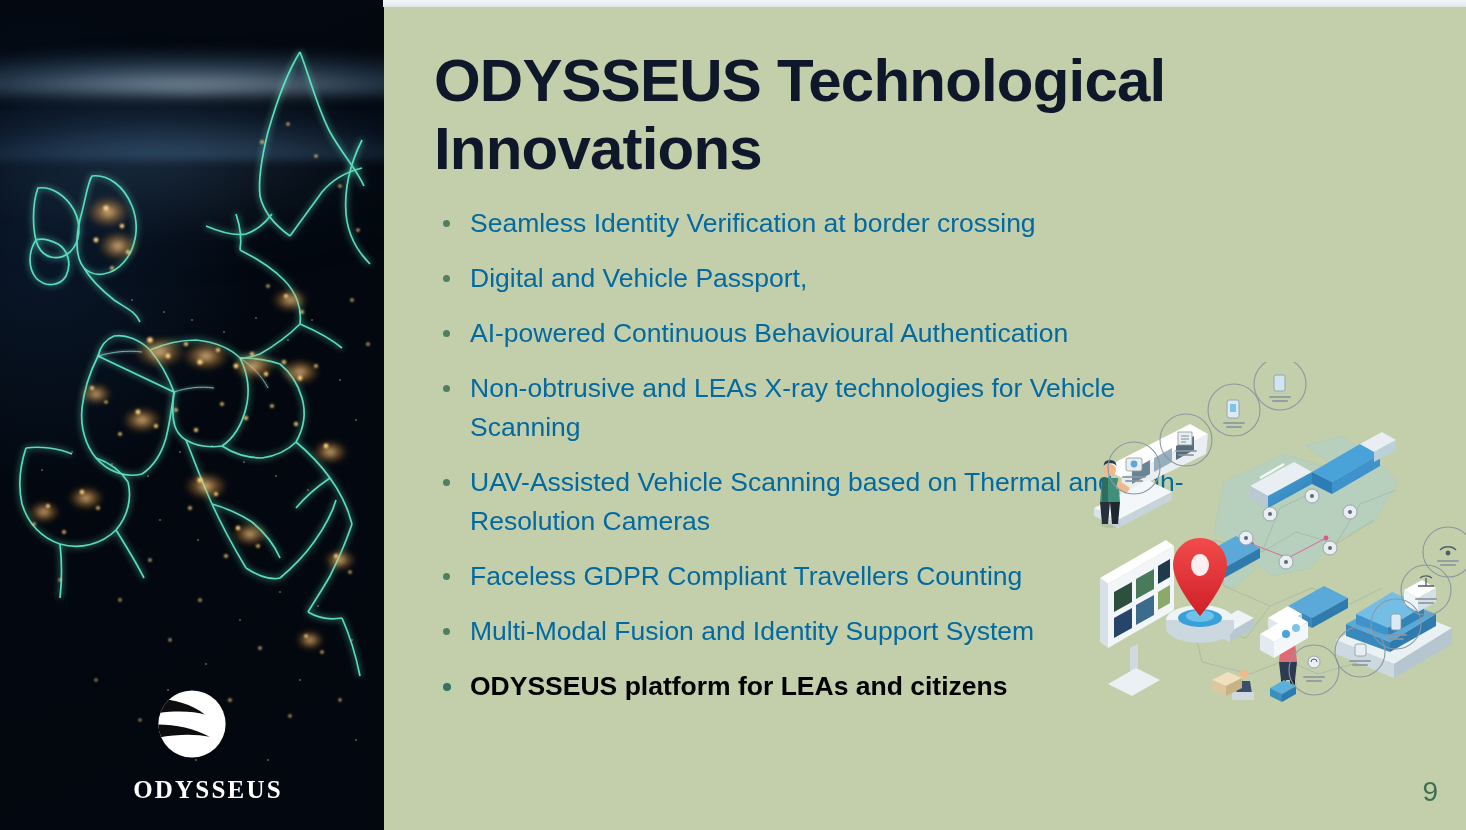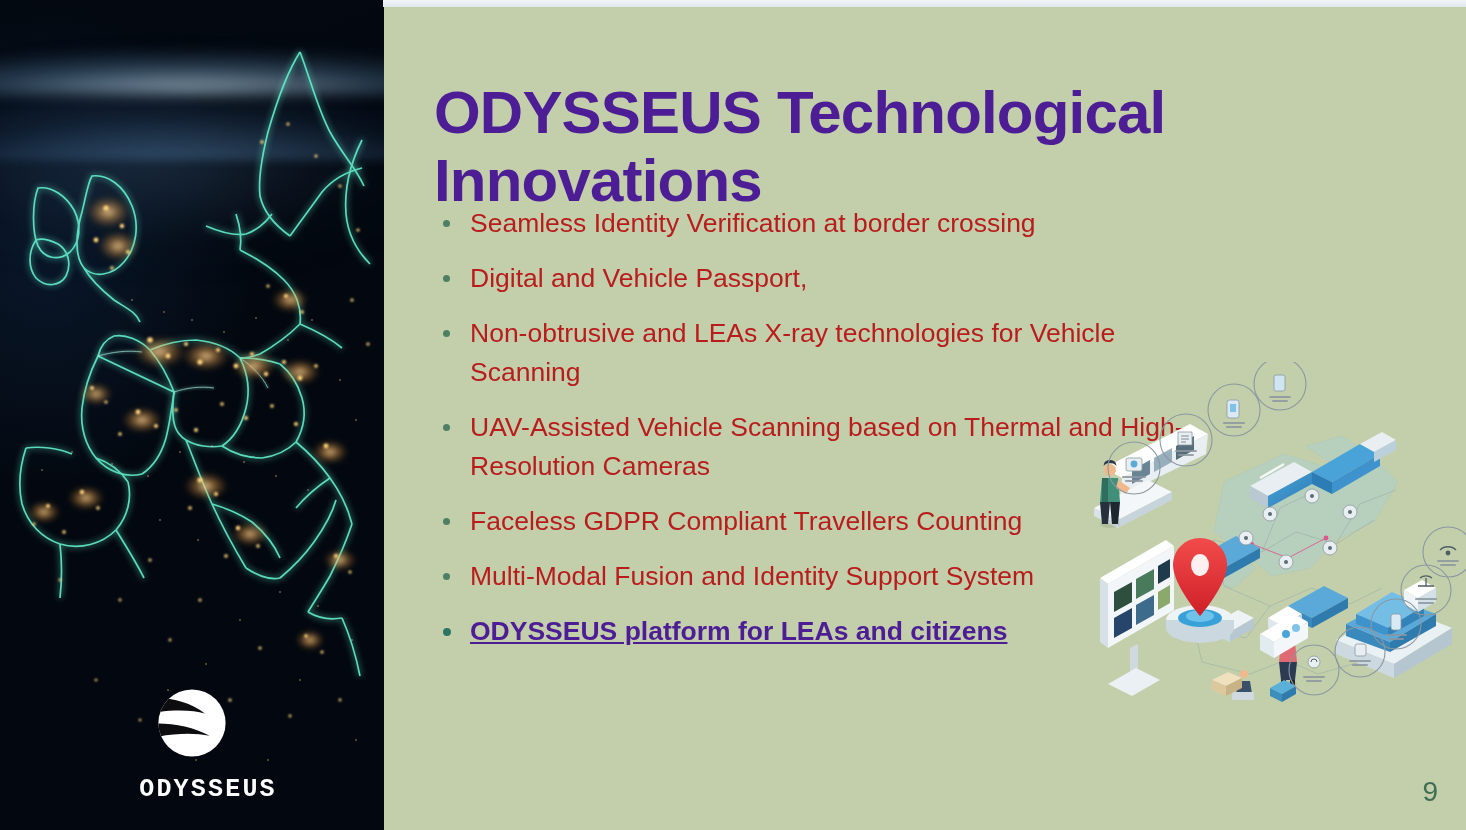--- a/index.html
+++ b/index.html
@@ -69,69 +69,67 @@
   }
   .logo-mark {
     width:80px; height:80px; margin:0 auto 12px auto;
     display:block;
   }
   .logo-word {
     color:#ffffff;
     font-size:25px;
     font-weight:bold;
     letter-spacing:2.2px;
-    font-family:Liberation Mono, monospace;
+    font-family:Liberation Serif, serif;
     padding-left:32px;
   }
 
   
   .content {
     position:absolute; left:384px; top:0;
     width:1082px; height:830px;
     z-index:2;
   }
   .title {
     position:absolute; left:50px; top:47px;
     width:920px;
-    color:#4c1d95;
+    color:#0f172a;
     font-size:60px;
     line-height:1.14;
     font-weight:bold;
     letter-spacing:-0.8px;
     font-family:"Liberation Sans", sans-serif;
-    margin-top:32px;
   }
 
   .bullets {
     position:absolute; left:50px; top:204px;
     width:790px;
     z-index:2;
   }
   .bullet {
     position:relative;
     padding-left:36px;
     margin-bottom:16px;
-    color:#b91c1c;
+    color:#0369a1;
     font-size:26.5px;
     line-height:1.47;
     font-family:"Liberation Sans", sans-serif;
   }
   .bullet::before {
     content:"";
     position:absolute;
     left:9px; top:16px;
     width:7px; height:7px;
     border-radius:50%;
     background:#4f7f63;
   }
   .bullet.strong {
-    color:#4c1d95;
+    color:#000000;
     font-weight:bold;
     margin-bottom:0;
-    text-decoration:underline;
   }
   .bullet.strong::before { background:#2f7462; width:8px; height:8px; }
 
   
   .slide-no {
     position:absolute; right:28px; bottom:22px;
     color:#3f6e54;
     font-size:28px;
     font-family:"Liberation Sans", sans-serif;
     z-index:7;
@@ -390,20 +388,21 @@
       </svg>
       <div class="logo-word">ODYSSEUS</div>
     </div>
   </div>
 
   <div class="content">
     <div class="title">ODYSSEUS Technological Innovations</div>
     <div class="bullets">
         <div class="bullet">Seamless Identity Verification at border crossing</div>
         <div class="bullet">Digital and Vehicle Passport,</div>
+        <div class="bullet">AI-powered Continuous Behavioural Authentication</div>
         <div class="bullet">Non-obtrusive and LEAs X-ray technologies for Vehicle Scanning</div>
         <div class="bullet">UAV-Assisted Vehicle Scanning based on Thermal and High-Resolution Cameras</div>
         <div class="bullet">Faceless GDPR Compliant Travellers Counting</div>
         <div class="bullet">Multi-Modal Fusion and Identity Support System</div>
         <div class="bullet strong">ODYSSEUS platform for LEAs and citizens</div>
       </div>
   </div>
 
   <div class="infographic">
     <svg viewBox="0 0 392 345">

